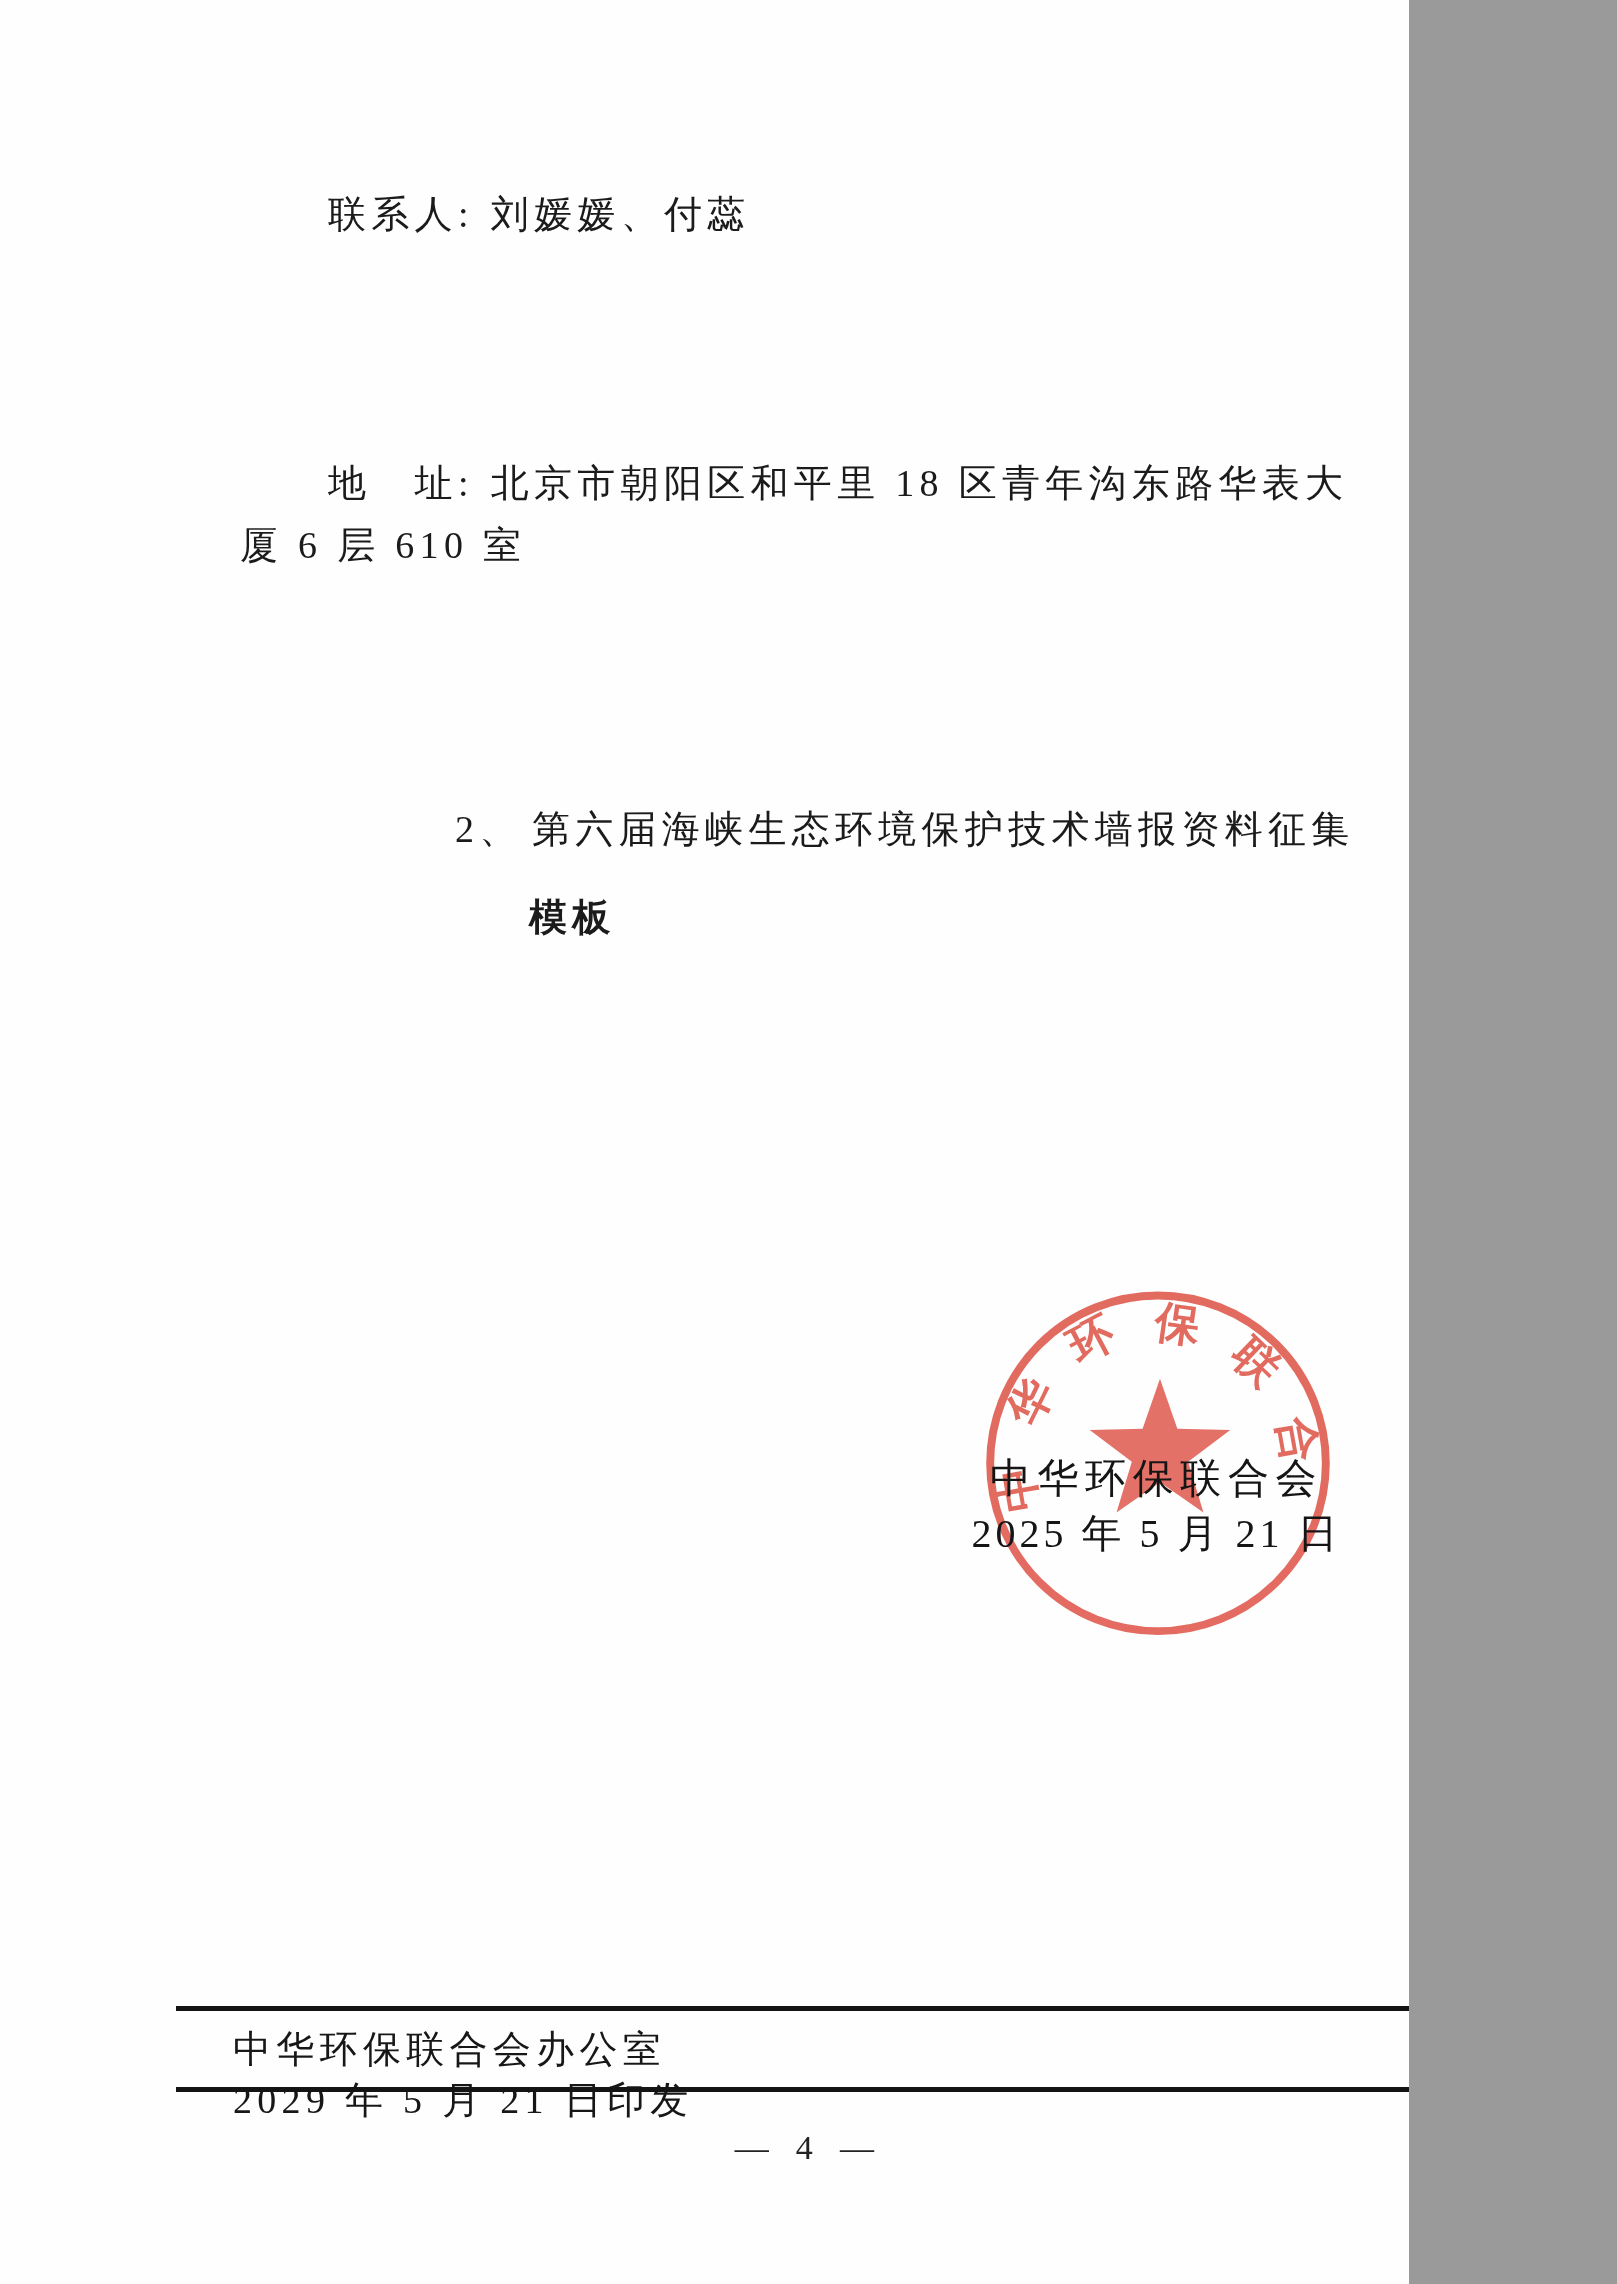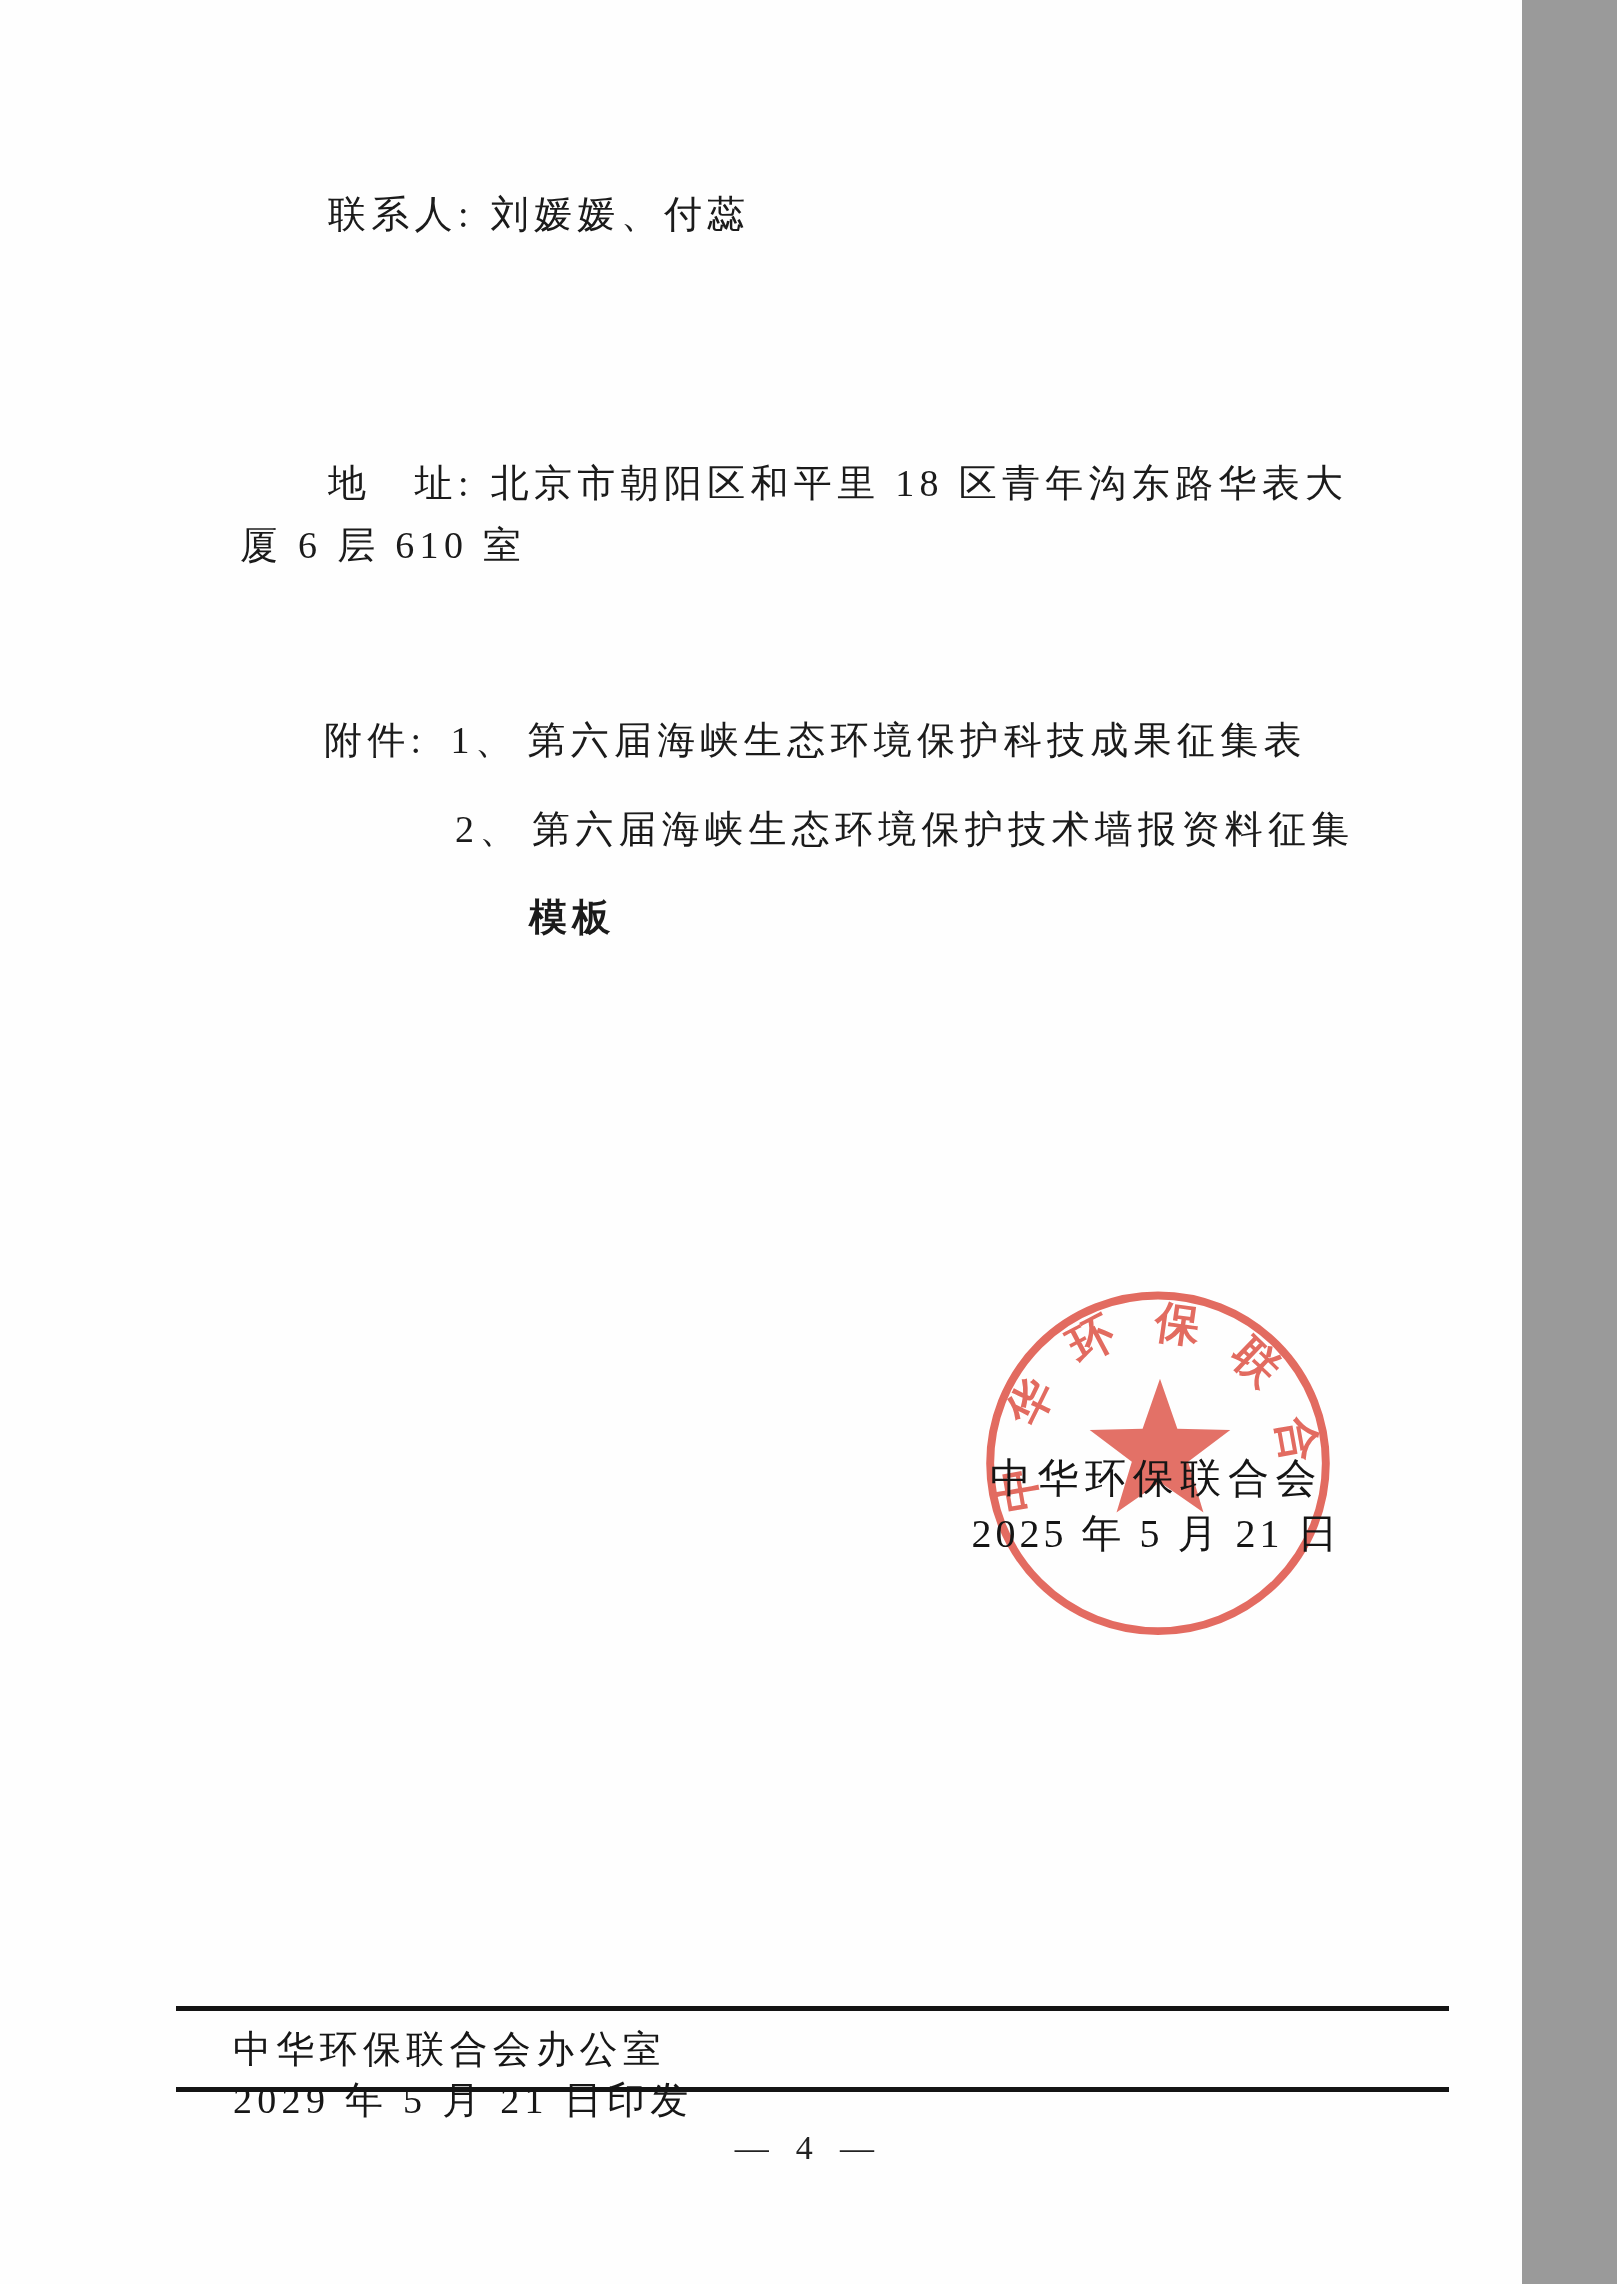--- a/index.html
+++ b/index.html
@@ -1,18 +1,18 @@
 <!DOCTYPE html>
 <html style="font-size:10.6px"><head>
 <meta charset="utf-8">
 <style>
   html,body{margin:0;padding:0;background:#9a9a9a;}
   .page{
     position:relative;
-    width:1522px;height:2284px;
+    width:1409px;height:2284px;
     background:#fefefe;
     overflow:hidden;
     font-family:"Liberation Serif","DejaVu Serif",serif;
     color:#1b1b1b;
   }
   .bodyline{
     position:absolute;
     font-size:38px;
     letter-spacing:5.3px;
     white-space:nowrap;
@@ -67,23 +67,20 @@
 
 
   <div class="bodyline" style="left:328px;top:458px;">
     <span class="label gap-after">地　址:</span><span>北京市朝阳区和平里 18 区青年沟东路华表大</span>
   </div>
 
   <div class="bodyline" style="left:240px;top:520px;text-align:center;">
     <span>厦 6 层 610 室</span>
   </div>
 
-  <div class="bodyline" style="left:324px;top:715px;">
-    <span class="label" style="margin-right:24px;">附件:</span><span class="att-num">1、</span><span>第六届海峡生态环境保护科技成果征集表</span>
-  </div>
 
   <div class="bodyline" style="left:455px;top:804px;">
     <span class="att-num">2、</span><span>第六届海峡生态环境保护技术墙报资料征集</span>
   </div>
 
   <div class="bodyline" style="left:529px;top:892px;font-weight:bold;">
     <span>模板</span>
   </div>
 
   <svg class="seal" viewBox="-280 -280 560 560">

